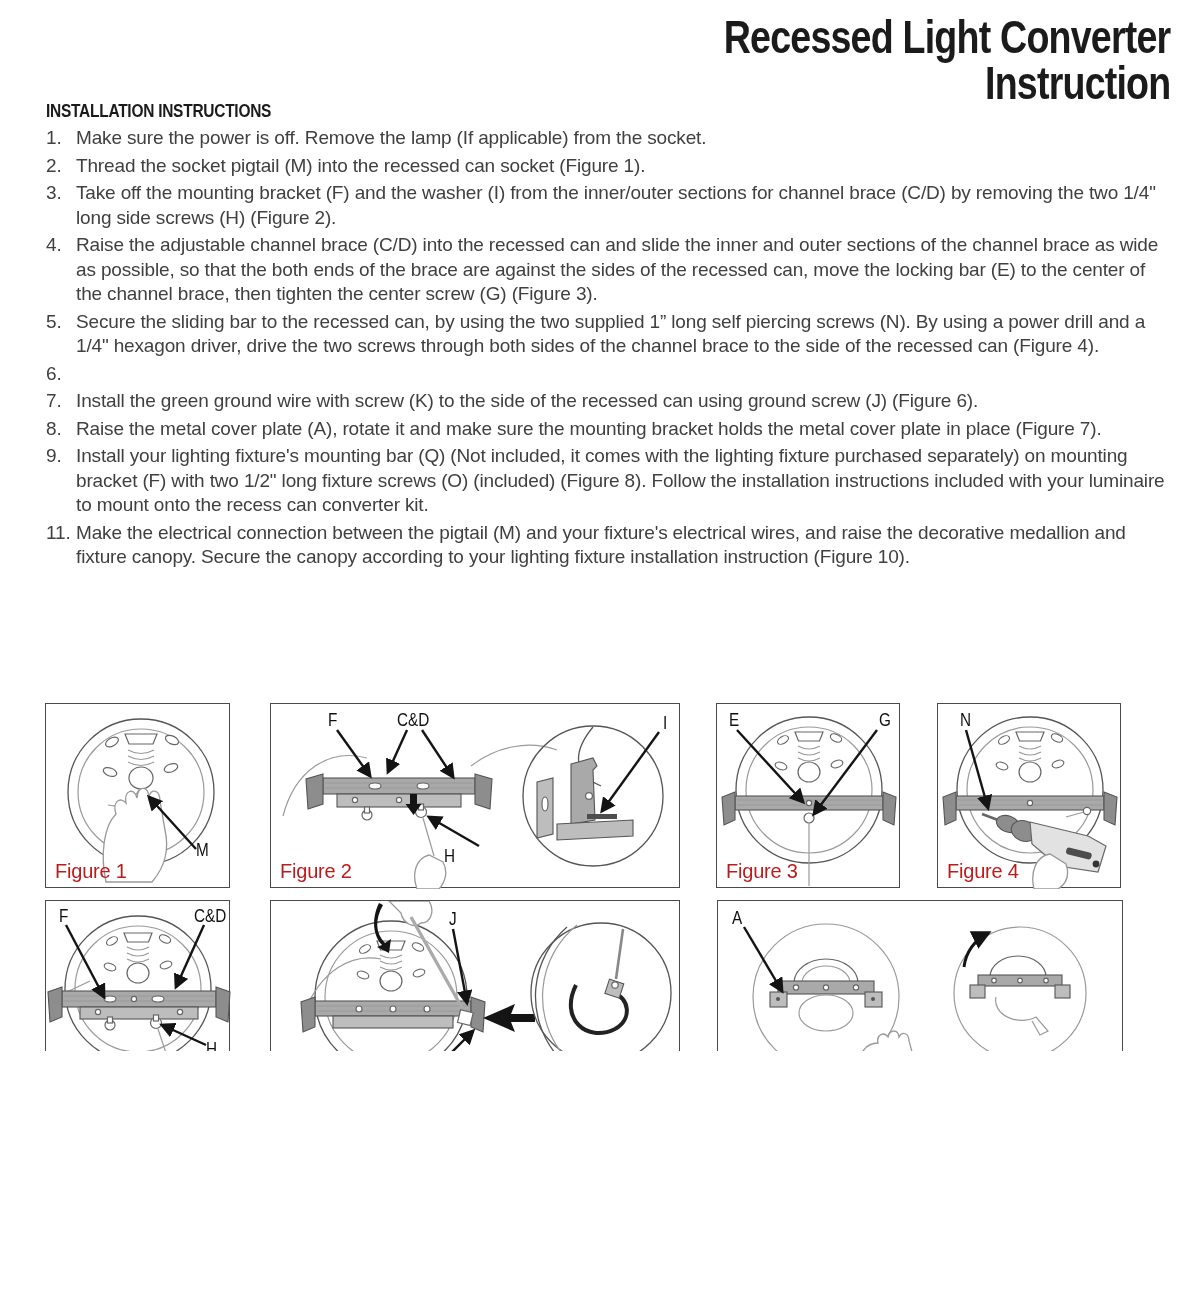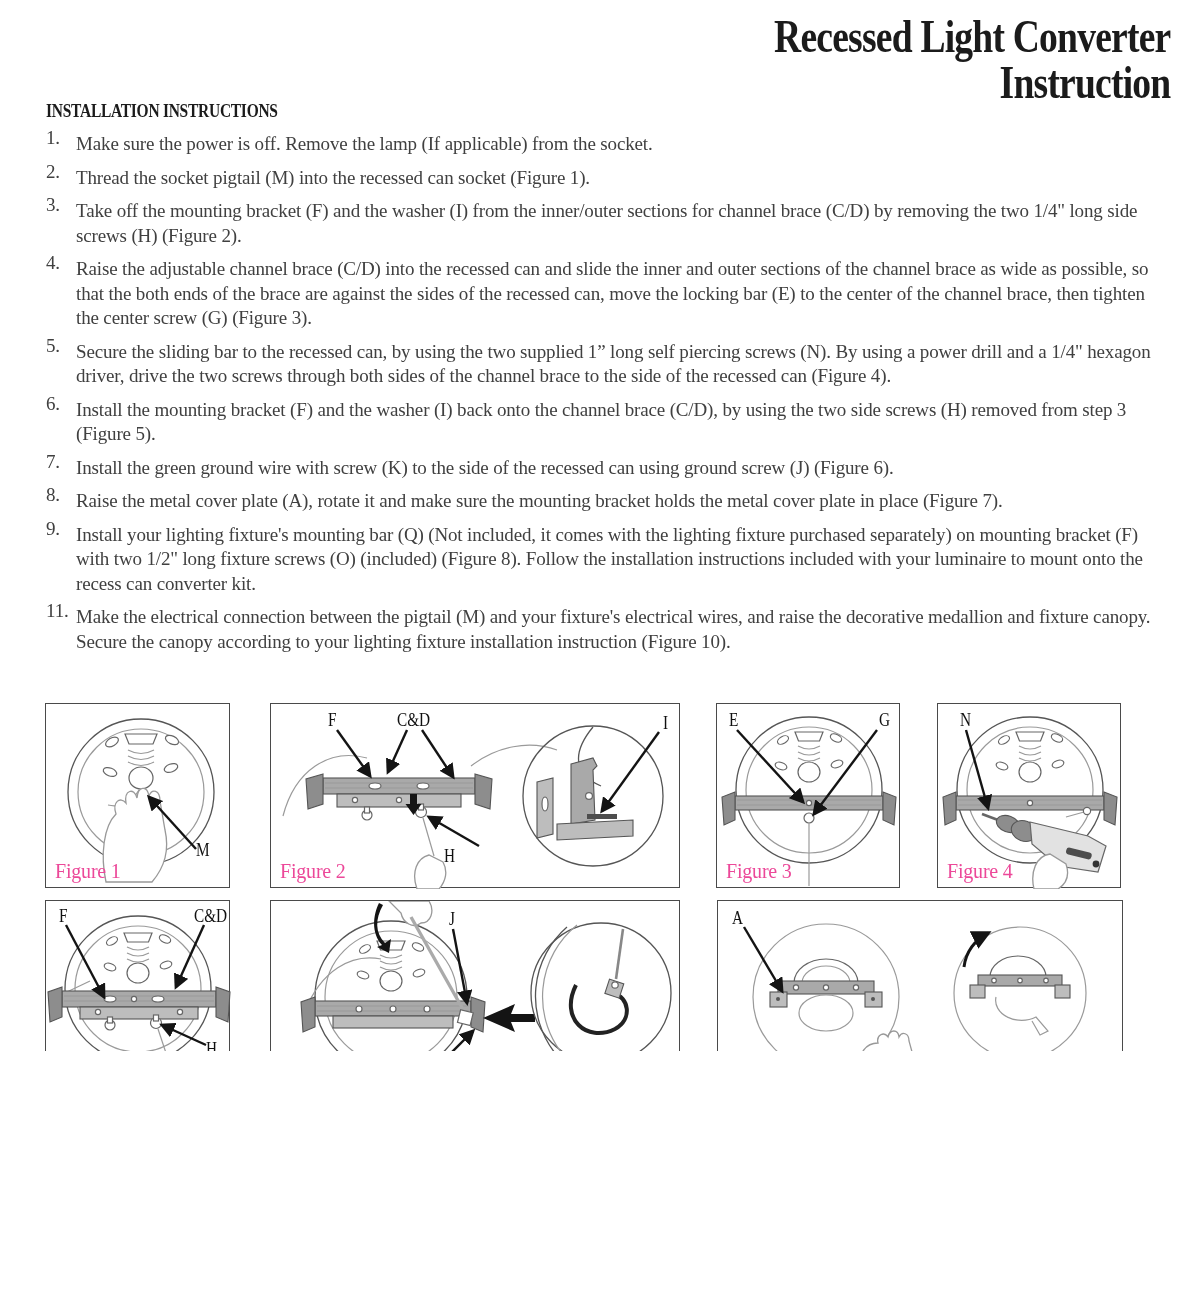--- a/index.html
+++ b/index.html
@@ -1,36 +1,36 @@
 <!DOCTYPE html>
 <html><head>
 <meta charset="utf-8">
 <style>
   * { margin:0; padding:0; box-sizing:border-box; }
   html,body { background:#fff; }
   .page {
     position:relative; width:1200px; height:1051px; background:#ffffff;
-    font-family:Liberation Serif, serif; color:#404040; overflow:hidden;
+    font-family:Liberation Sans, sans-serif; color:#404040; overflow:hidden;
   }
   .title {
     position:absolute; top:14px; right:30px; text-align:right;
     font-weight:bold; font-size:47px; line-height:0.97; color:#1b1b1b;
     letter-spacing:-1px; transform:scaleX(0.80); transform-origin:top right;
   }
   .heading {
     position:absolute; left:46px; top:101px;
     font-weight:bold; font-size:18px; color:#1b1b1b; letter-spacing:-0.3px;
     transform:scaleX(0.86); transform-origin:top left; white-space:nowrap;
   }
   .steps { position:absolute; left:46px; top:126px; width:1122px; }
   .step { display:flex; margin-bottom:3px; font-size:19px; line-height:24.5px; letter-spacing:-0.15px; }
   .step .num { flex:0 0 30px; }
-  .step .txt { flex:1;margin-top:6px; }
+  .step .txt { flex:1; }
   .figbox { position:absolute; border:1.6px solid #4a4a4a; background:#fff; }
-  .figcap { position:absolute; left:9px; bottom:4px; font-size:20px; color:#ec4899; letter-spacing:-0.2px; }
+  .figcap { position:absolute; left:9px; bottom:4px; font-size:20px; color:#b91c1c; letter-spacing:-0.2px; }
   .plbl { position:absolute; font-size:18px; color:#101010; transform:scaleX(0.85); transform-origin:top left; white-space:nowrap; }
   .figbox svg { position:absolute; left:0; top:0; }
   svg .ln { stroke:#555; fill:none; stroke-width:1.3; }
   svg .lt { stroke:#9a9a9a; fill:none; stroke-width:1.2; }
   svg .mt { stroke:#555; fill:#a9a9a9; stroke-width:1.1; }
   svg .mtd { stroke:#555; fill:#8d8d8d; stroke-width:1.1; }
   svg .mtl { stroke:#555; fill:#bdbdbd; stroke-width:1.1; }
   svg .wh { stroke:#666; fill:#fff; stroke-width:1.2; }
   svg .hand { stroke:#999; fill:#fff; stroke-width:1.3; }
   svg .arr { stroke:#141414; fill:none; stroke-width:2.4; }
@@ -66,21 +66,20 @@
       </div>
     <div class="step">
         <span class="num">5.</span>
         <span class="txt">
           <div>Secure the sliding bar to the recessed can, by using the two supplied 1” long self piercing screws (N). By using a power drill and a 1/4" hexagon driver, drive the two screws through both sides of the channel brace to the side of the recessed can (Figure 4).</div>
         </span>
       </div>
     <div class="step">
         <span class="num">6.</span>
         <span class="txt">
-          <div>Install the mounting bracket (F) and the washer (I) back onto the channel brace (C/D), by using the two side screws (H) removed from step 3 (Figure 5).</div>
         </span>
       </div>
     <div class="step">
         <span class="num">7.</span>
         <span class="txt">Install the green ground wire with screw (K) to the side of the recessed can using ground screw (J) (Figure 6).</span>
       </div>
     <div class="step">
         <span class="num">8.</span>
         <span class="txt">Raise the metal cover plate (A), rotate it and make sure the mounting bracket holds the metal cover plate in place (Figure 7).</span>
       </div>

